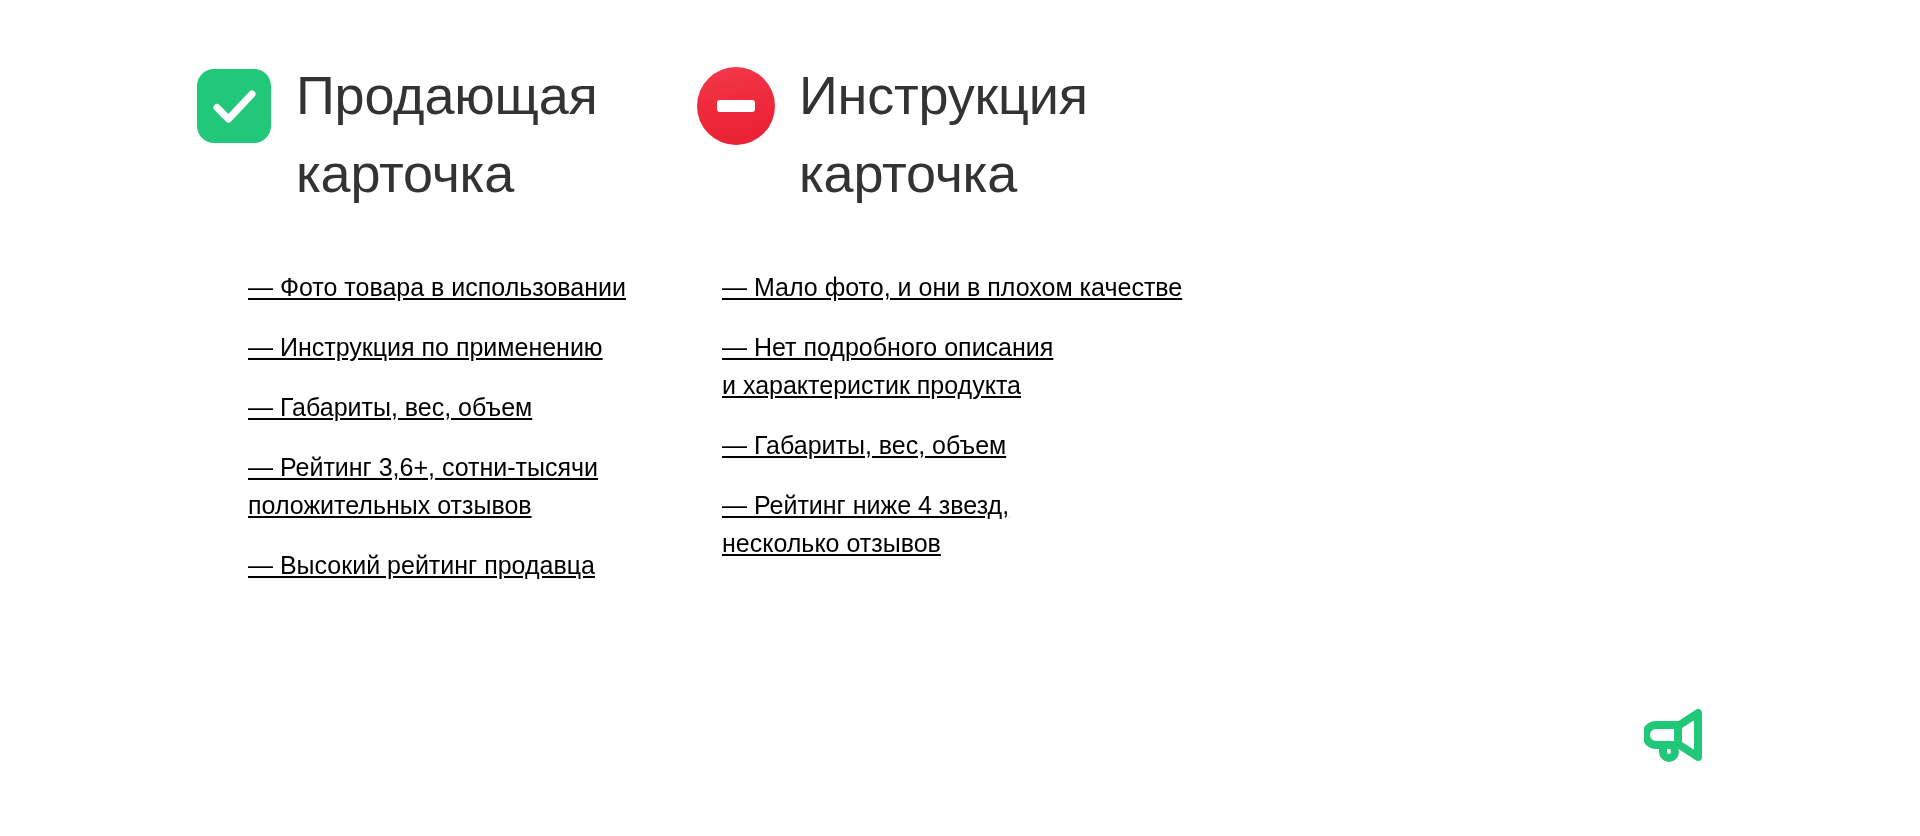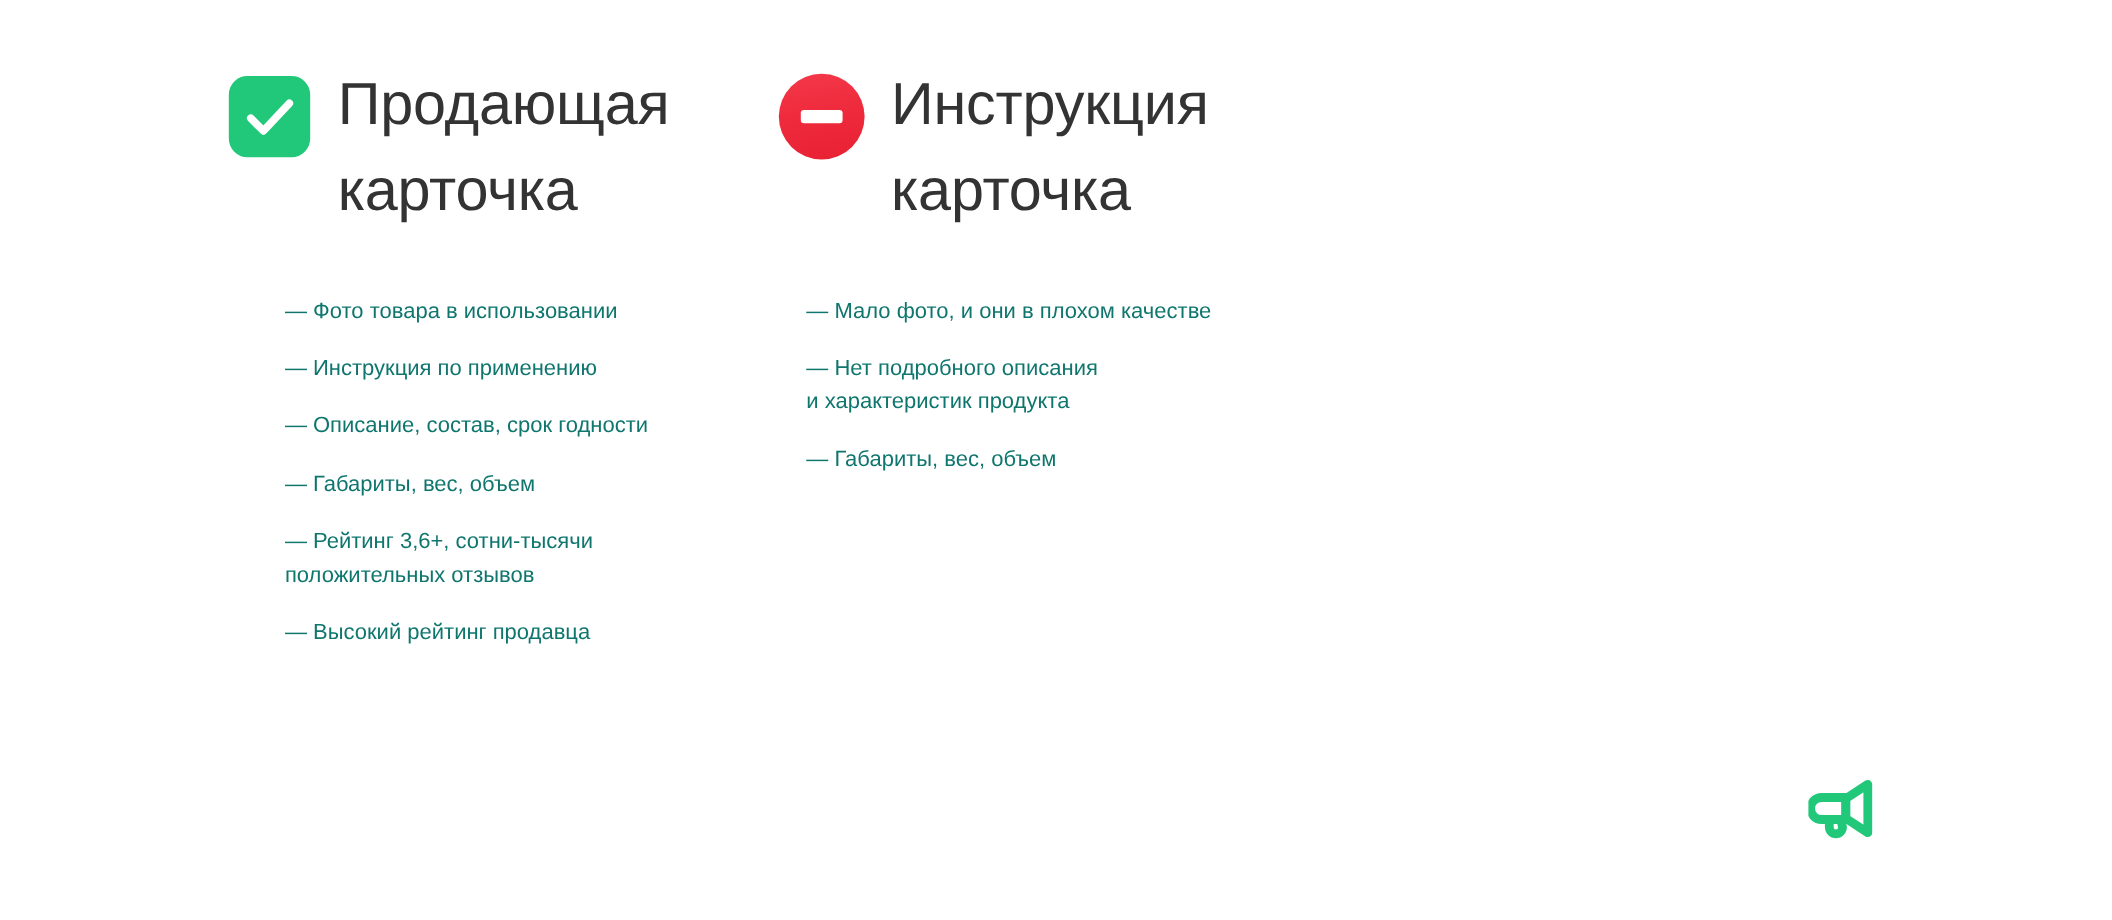--- a/index.html
+++ b/index.html
@@ -19,21 +19,21 @@
 
   .slide {
     position: absolute;
     inset: 0;
     background: #ffffff;
   }
 
   
   .columns {
     position: absolute;
-    left: 12px;
+    left: 1px;
     top: 0;
     width: 1736px;
     display: flex;
   }
   .col {
     box-sizing: border-box;
   }
   .col-good {
     width: 660px;
     padding-left: 196px;
@@ -96,23 +96,24 @@
   .col-bad .heading-text {
     margin-left: 24px;
     max-width: 470px;
   }
 
   
   .bullet-list {
     margin: 0;
     padding: 0;
     list-style: none;
-    font-size: 20px;
+    font-size: 25px;
     line-height: 1.52;
-    color: #0f766e;
+    color: #000000;
+    text-decoration: underline;
   }
   .col-good .bullet-list { margin-top: 55px; margin-left: 51px; }
   .col-bad  .bullet-list { margin-top: 55px; margin-left: 25px; }
 
   .bullet-list li {
     margin-bottom: 22px;
     max-width: 560px;
     white-space: pre-line;
   }
   .bullet-list li:last-child { margin-bottom: 0; }
@@ -173,41 +174,42 @@
           <svg class="check" viewBox="0 0 74 74" xmlns="http://www.w3.org/2000/svg" aria-hidden="true">
             <path d="M20 38.5 L31.5 50 L55 25" fill="none" stroke="#ffffff" stroke-width="7" stroke-linecap="round" stroke-linejoin="round"></path>
           </svg>
         </div>
         <div class="heading-text">Продающая карточка</div>
       </div>
 
       <ul class="bullet-list">
         <li>— Фото товара в использовании</li>
         <li>— Инструкция по применению</li>
-        <li>— Описание, состав, срок годности</li>
         <li>— Габариты, вес, объем</li>
         <li>— Рейтинг 3,6+, сотни-тысячи
 положительных отзывов</li>
         <li>— Высокий рейтинг продавца</li>
       </ul>
     </div>
 
     <div class="col col-bad">
       <div class="heading-row">
         <div class="badge badge-bad">
           <span class="minus"></span>
         </div>
         <div class="heading-text">Инструкция карточка</div>
       </div>
 
       <ul class="bullet-list">
         <li>— Мало фото, и они в плохом качестве</li>
         <li>— Нет подробного описания
 и характеристик продукта</li>
         <li>— Габариты, вес, объем</li>
+        <li>— Рейтинг ниже 4 звезд,
+несколько отзывов</li>
       </ul>
     </div>
 
   </div>
 
 
   <div class="megaphone">
     <svg width="74" height="62" viewBox="0 0 74 62" xmlns="http://www.w3.org/2000/svg" aria-hidden="true">
       <g fill="none" stroke="#22c87a" stroke-width="8" stroke-linejoin="round" stroke-linecap="round">
         <path d="M12 20 H34 V40 H12 A10 10 0 0 1 12 20 Z"></path>

